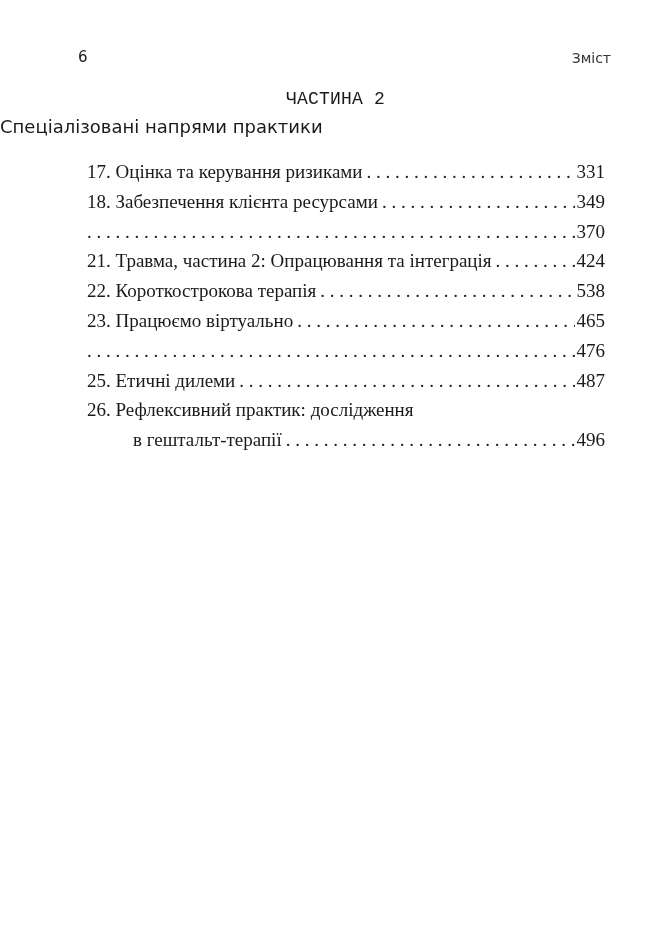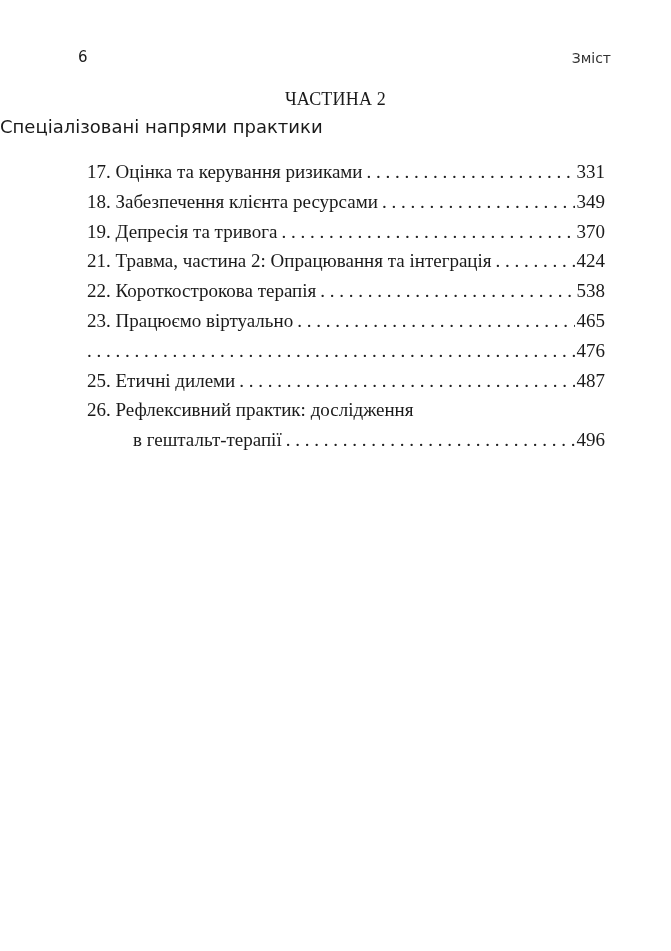--- a/index.html
+++ b/index.html
@@ -9,21 +9,21 @@
   }
   .running-head {
     position: absolute; top: 48px; left: 78px; right: 60px; height: 20px;
     font-family: "DejaVu Sans", sans-serif;
   }
   .page-number { position: absolute; left: 0; top: 0; font-size: 15px; }
   .section-name { position: absolute; right: 0; top: 2px; font-size: 14px; color: #333; }
 
   .part-title {
     position: absolute; top: 89px; left: 0; width: 671px; text-align: center;
-    font-family: Liberation Serif, serif; font-size: 18px; letter-spacing: 0.2px;
+    font-family: Liberation Mono, monospace; font-size: 18px; letter-spacing: 0.2px;
   }
   .part-subtitle {
     position: absolute; top: 116px; left: 0; width: 567px; text-align: left;
     font-family: "DejaVu Sans", sans-serif; font-size: 18px; font-weight: normal;
   }
 
   .toc { position: absolute; top: 160px; left: 87px; width: 518px;
     font-family: "Liberation Serif", serif; font-size: 19px; }
   .toc-entry { position: relative; height: 29.8px; line-height: 24px; }
   .toc-entry.two-line { height: 59.6px; }
@@ -60,21 +60,20 @@
   </div>
   <div class="toc-entry">
     <div class="line">
         <span class="title"><span>18.</span> <span>Забезпечення клієнта ресурсами</span></span>
         <span class="leader"></span>
         <span class="page">349</span>
       </div>
   </div>
   <div class="toc-entry">
     <div class="line">
-        <span class="title"><span>19.</span> <span>Депресія та тривога</span></span>
         <span class="leader"></span>
         <span class="page">370</span>
       </div>
   </div>
   <div class="toc-entry">
     <div class="line">
         <span class="title"><span>21.</span> <span>Травма, частина 2: Опрацювання та інтеграція</span></span>
         <span class="leader"></span>
         <span class="page">424</span>
       </div>

